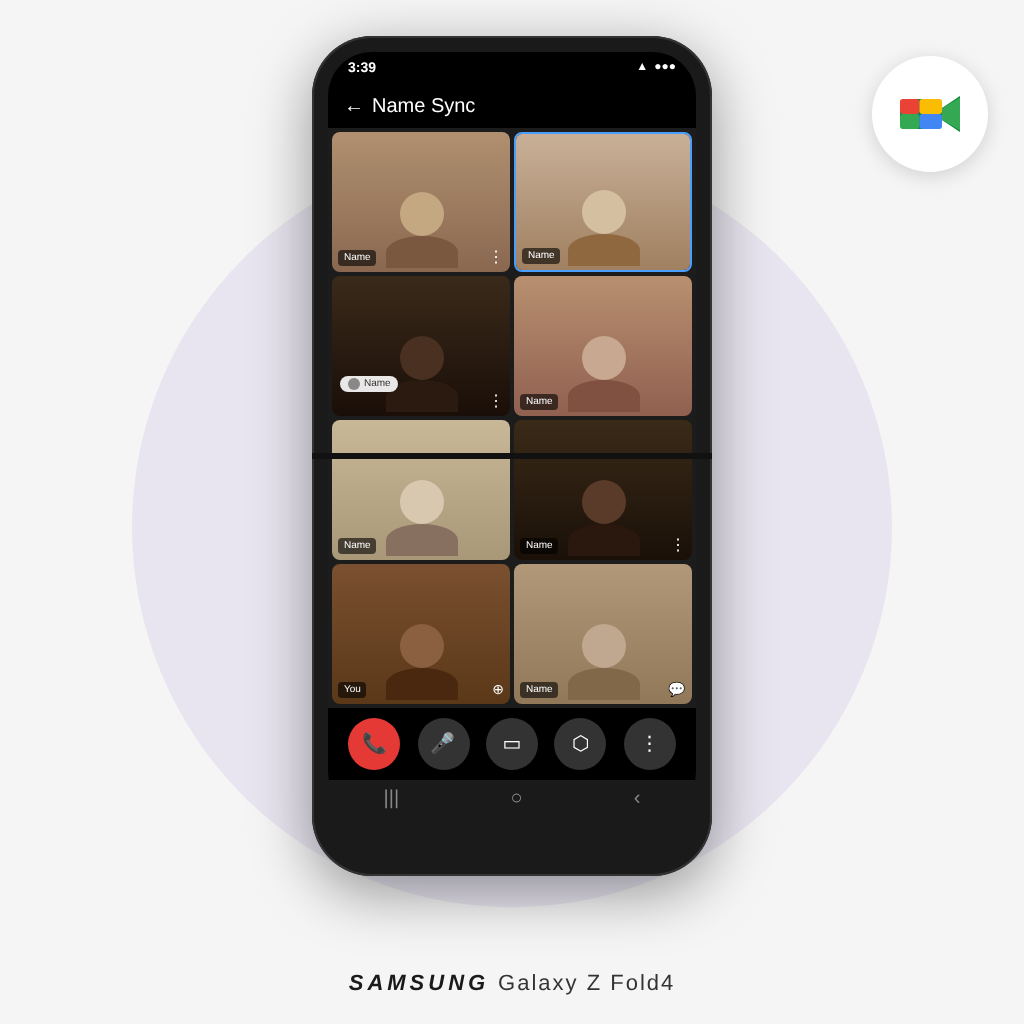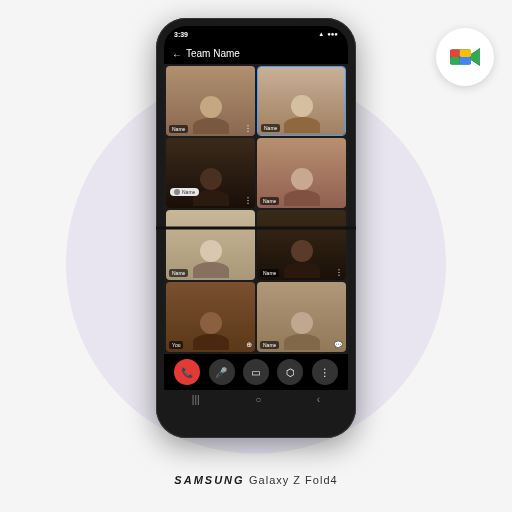--- a/index.html
+++ b/index.html
@@ -234,21 +234,21 @@
     }
 
     .nav-bar span {
       color: #888;
       font-size: 10px;
     }
 
     
     .samsung-text {
       position: absolute;
-      bottom: 24px;
+      bottom: 12px;
       left: 50%;
       transform: translateX(-50%);
       text-align: right;
       white-space: nowrap;
     }
 
     .samsung-brand {
       font-size: 11px;
       font-weight: 900;
       letter-spacing: 2px;
@@ -341,21 +341,21 @@
         <div class="status-bar">
           <span class="time">3:39</span>
           <div class="status-icons">
             <span>▲</span>
             <span>●●●</span>
           </div>
         </div>
 
         <div class="header">
           <span class="back-arrow">←</span>
-          <span class="header-title">Team Name</span>
+          <span class="header-title">Name Sync</span>
         </div>
 
         <div class="video-area">
 
           <div class="video-cell">
             <div class="person-avatar" style="background: linear-gradient(180deg,#b09070 0%,#8a6850 100%);">
               <div class="avatar-head" style="background:#c4a882;"></div>
               <div class="avatar-body" style="background:#7a5840;"></div>
             </div>
             <div class="name-tag">Name</div>

